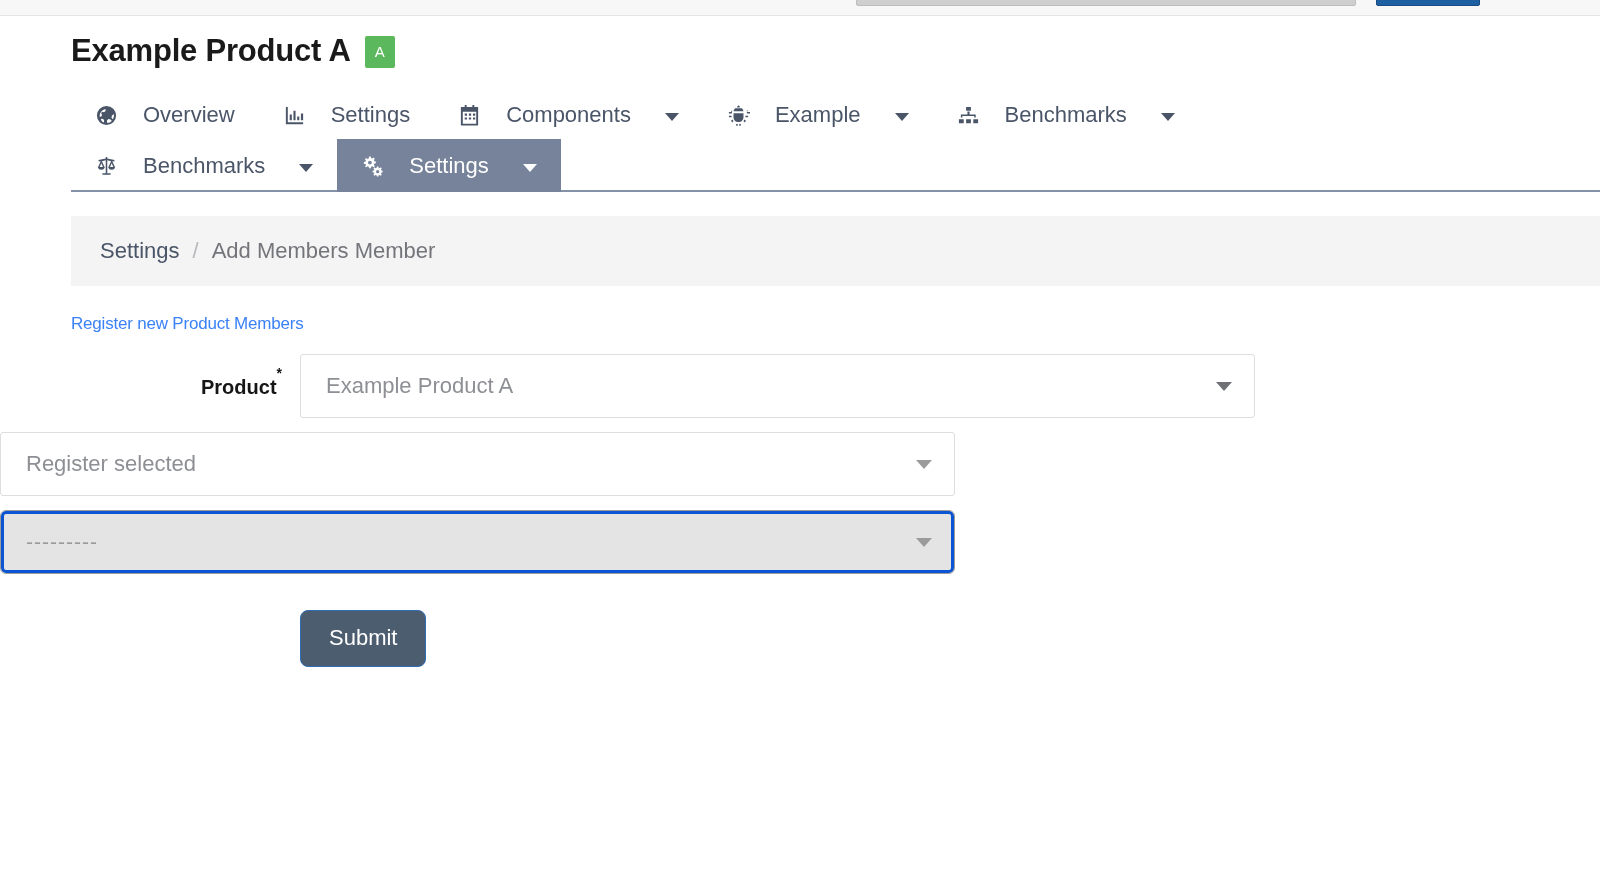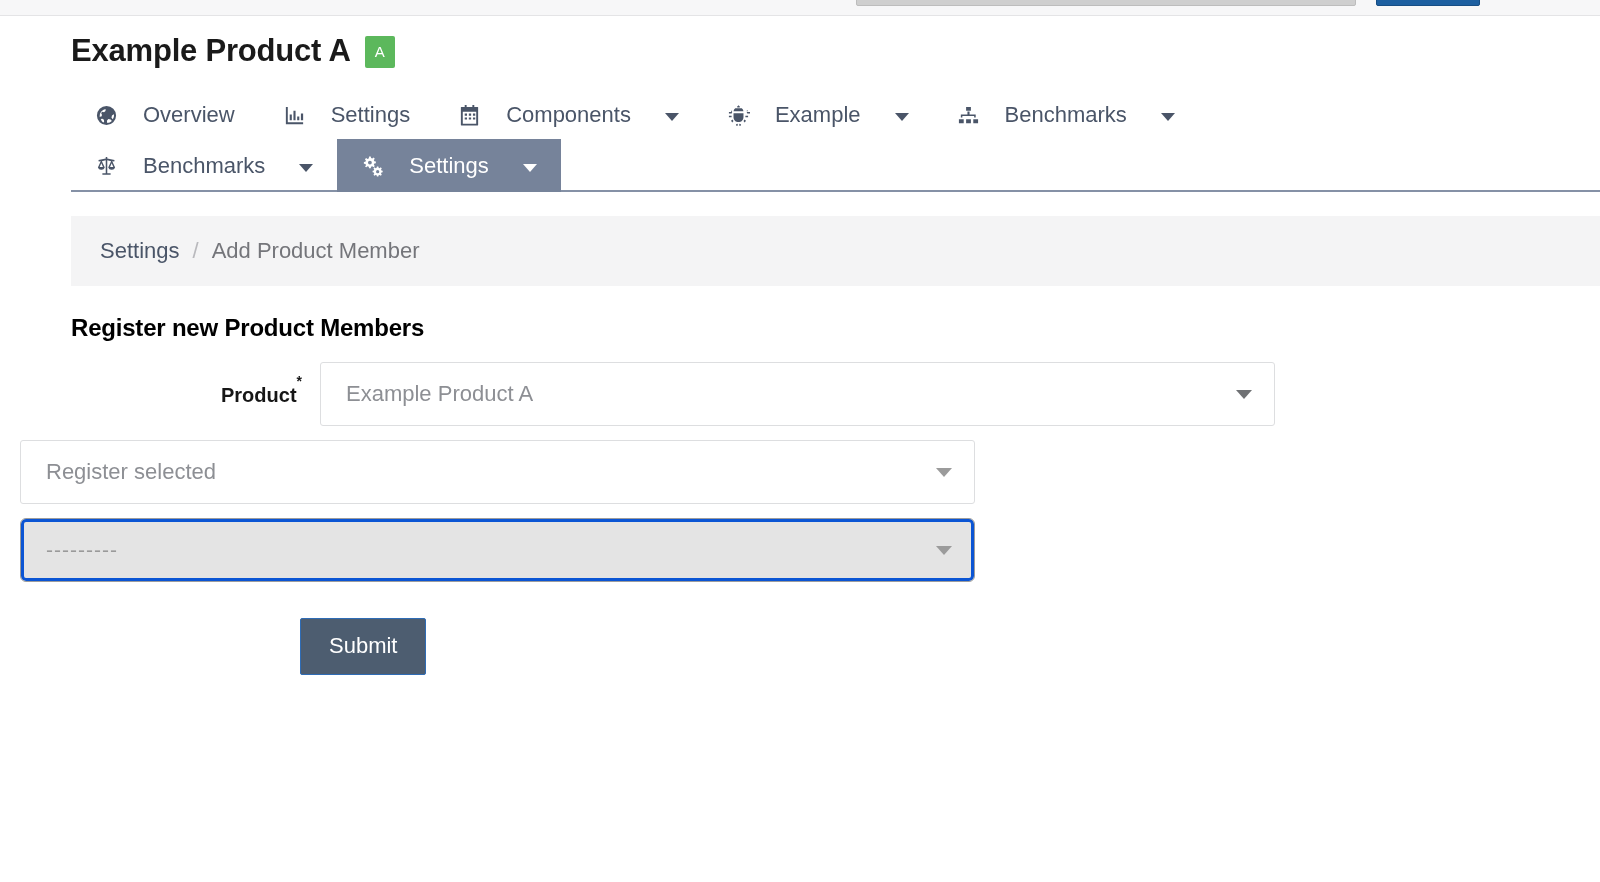--- a/index.html
+++ b/index.html
@@ -128,34 +128,33 @@
     padding-left: 29px;
     font-size: 22px;
   }
   .bc-active { color: #4a5568; }
   .bc-sep { color: #b9b9bd; margin: 0 13px; }
   .bc-current { color: #74757a; }
 
   
   .form-title {
     margin: 28px 0 0 71px;
-    font-size: 24px;
-    font-weight: bold;
-    color: #000000;
+    font-size: 17px;
+    font-weight: normal;
+    color: #3b82f6;
     letter-spacing: -0.2px;
   }
   .form {
     margin-top: 20px;
     width: 1340px;
   }
   .form-group {
     display: flex;
     align-items: center;
     margin-bottom: 14px;
-    padding-left: 20px;
   }
   .form-label {
     width: 300px;
     text-align: right;
     padding-right: 18px;
     font-size: 20px;
     font-weight: bold;
     color: #161616;
   }
   .form-label sup {
@@ -207,21 +206,21 @@
     margin-top: 36px;
   }
   .submit-spacer { width: 300px; padding-right: 18px; }
   .btn-submit {
     background: #4d5d70;
     border: 1px solid #2f6cb5;
     color: #ffffff;
     font-size: 22px;
     font-family: "Liberation Sans", sans-serif;
     padding: 14px 28px 15px 28px;
-    border-radius: 2px;
+    border-radius: 8px;
     cursor: pointer;
     line-height: 26px;
   }
 </style>
 </head>
 <body>
 
 <div class="topstrip">
   <div class="topstrip-search" placeholder=""></div>
   <div class="topstrip-btn"></div>
@@ -304,21 +303,21 @@
         </span>
         <span class="tab-label">Settings</span>
         <span class="caret"></span>
       </div>
     </div>
   </div>
 
   <div class="breadcrumb">
     <span class="bc-active">Settings</span>
     <span class="bc-sep">/</span>
-    <span class="bc-current">Add Product Member</span>
+    <span class="bc-current">Add Members Member</span>
   </div>
 
   <div class="form-title">Register new Product Members</div>
 
   <form class="form">
 
     <div class="form-group">
       <div class="form-label">
         <span>Product</span><sup>*</sup>
       </div>

